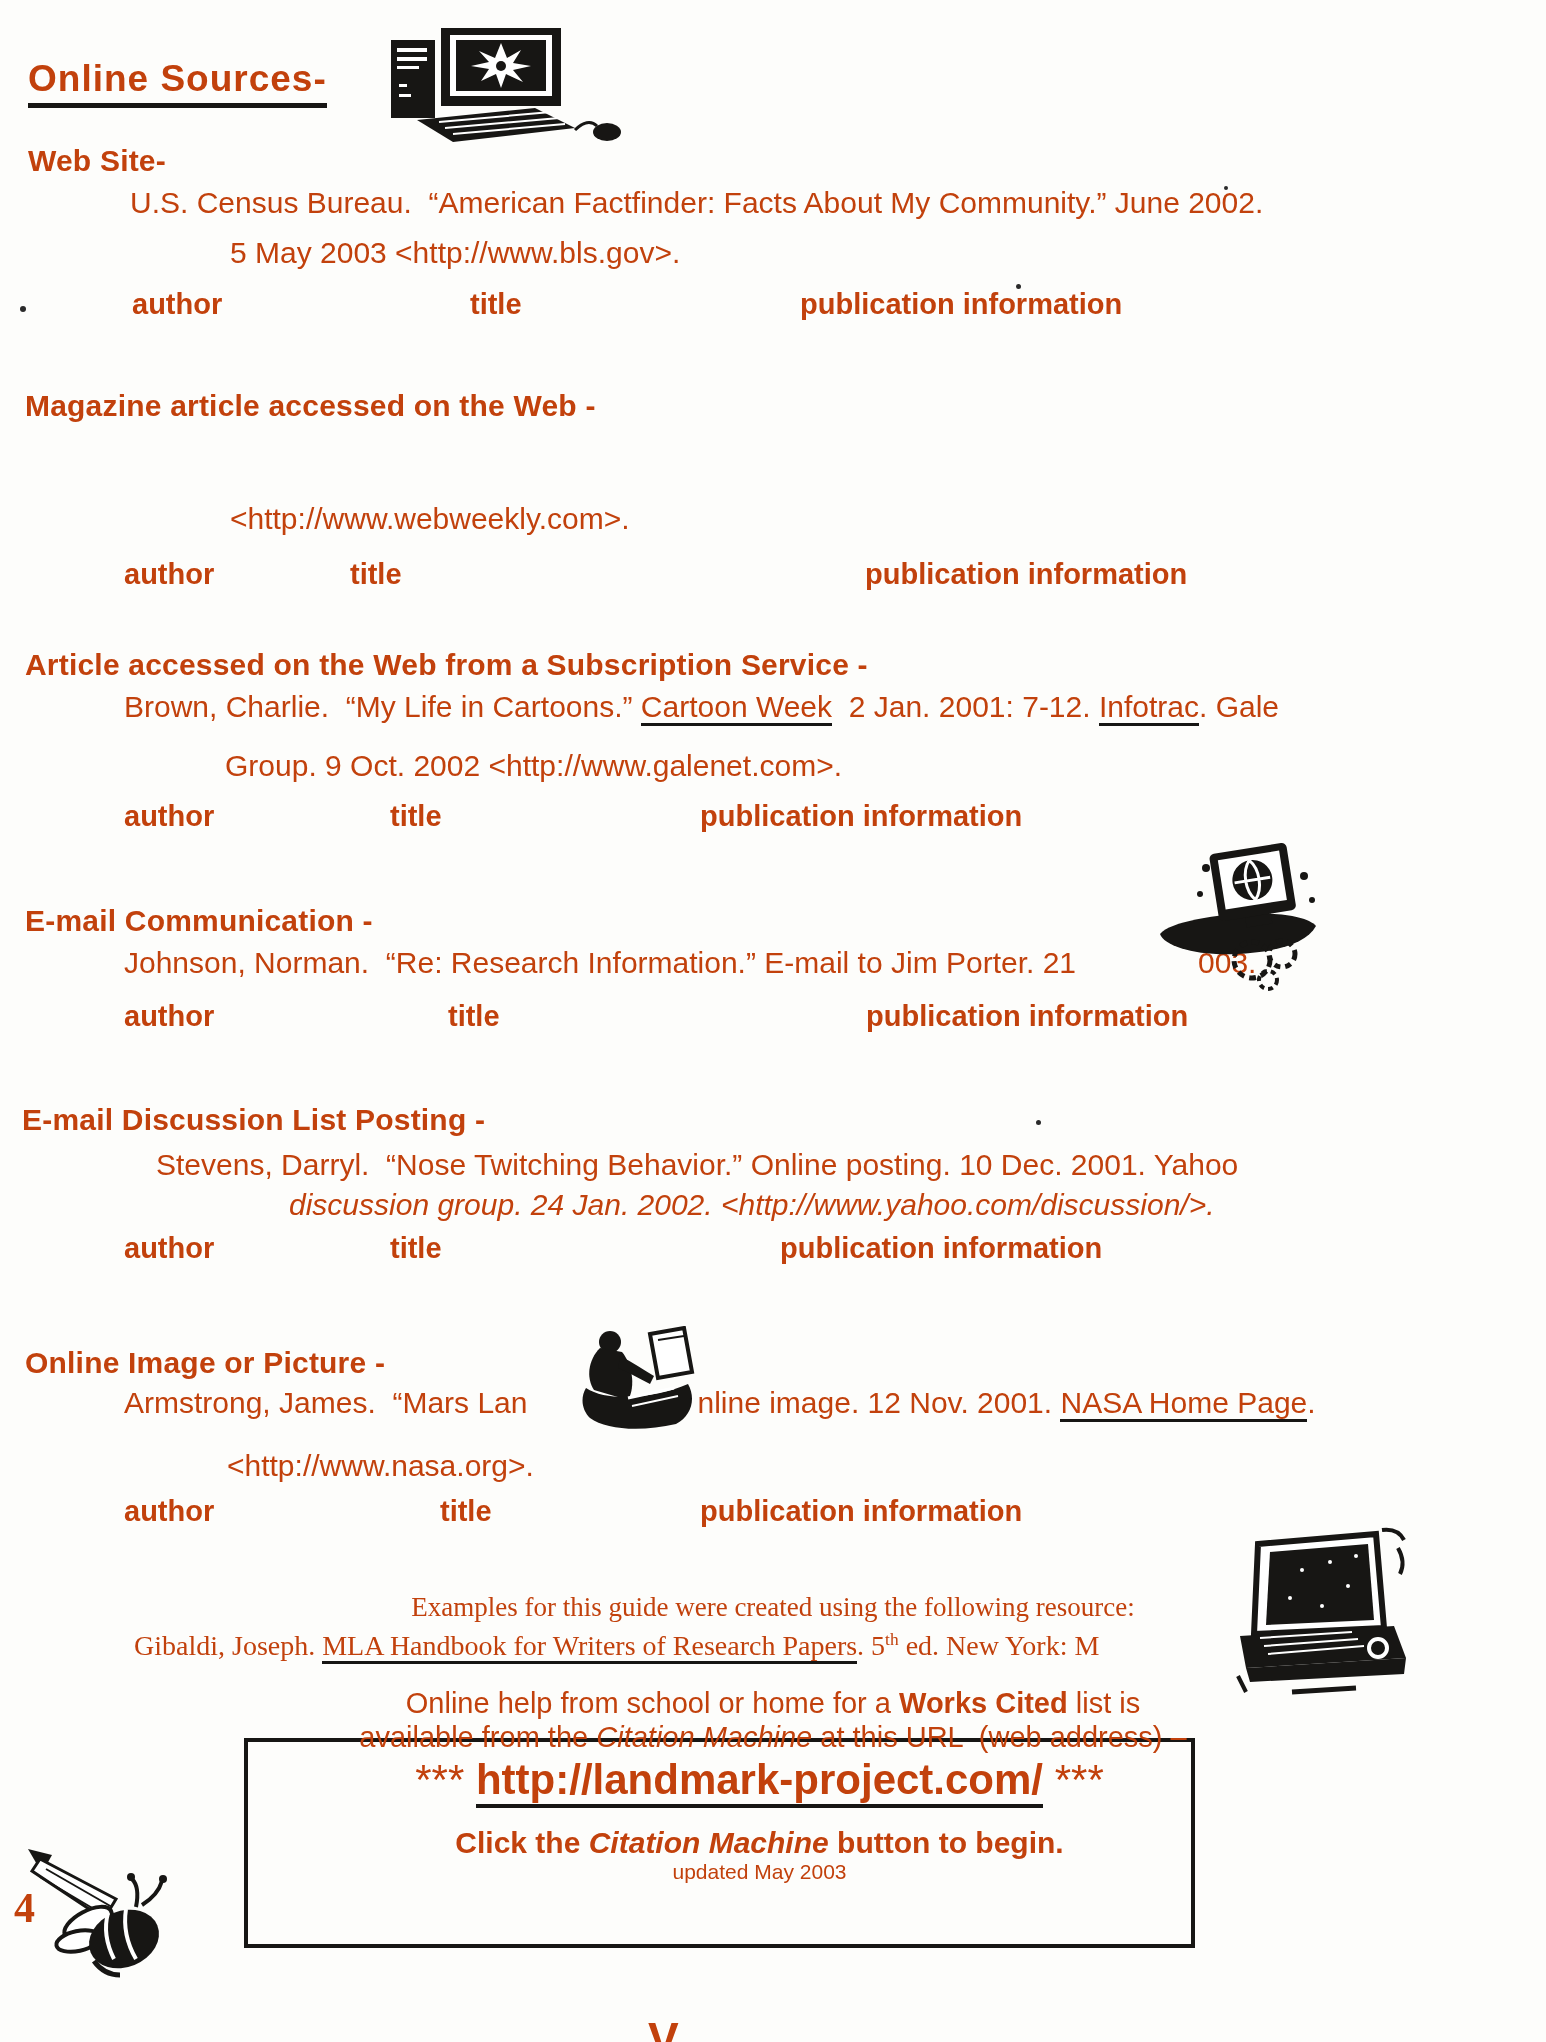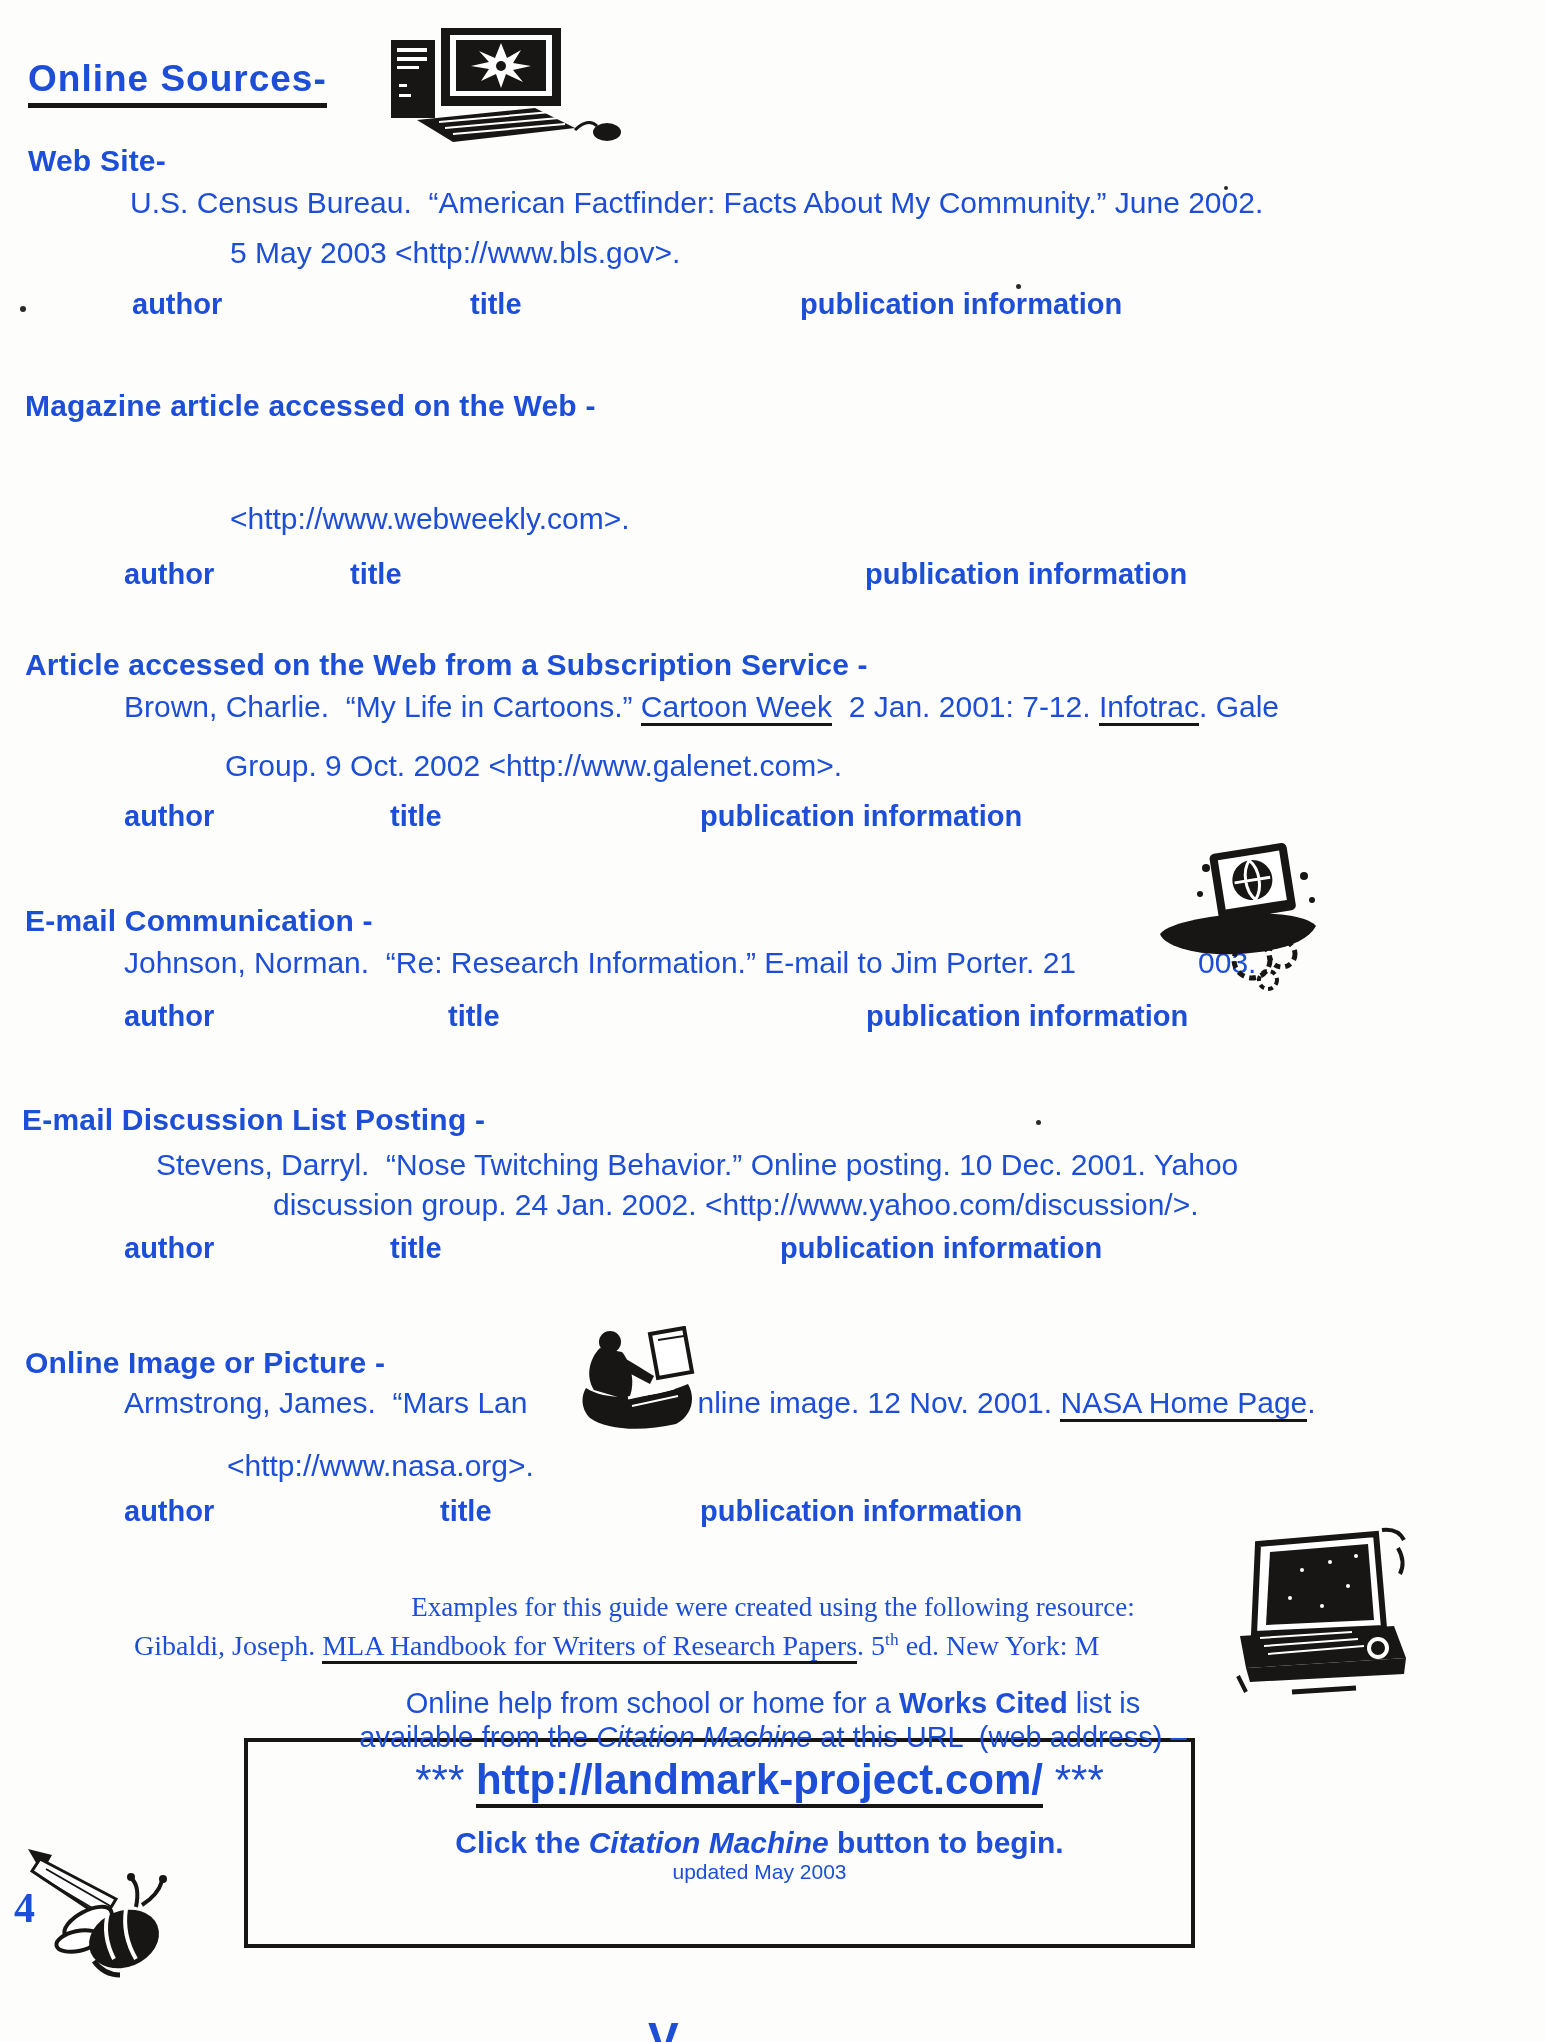--- a/index.html
+++ b/index.html
@@ -1,21 +1,21 @@
 <!DOCTYPE html>
 <html><head>
 <meta charset="utf-8">
 <style>
   * { margin:0; padding:0; box-sizing:border-box; }
   html,body { background:#ffffff; }
   .page {
     position:relative; width:1546px; height:2042px;
     background:#fdfdfb; overflow:hidden;
     font-family:"Liberation Sans", sans-serif;
-    color:#1d4ed8;
+    color:#c2410c;
   }
   .abs { position:absolute; white-space:pre; }
   .main-title {
     font-size:37px; font-weight:bold; letter-spacing:1px;
     border-bottom:5px solid #171614; padding-bottom:3px;
   }
   .h  { font-size:30px; font-weight:bold; letter-spacing:0.2px; }
   .cite { font-size:30px; line-height:34px; }
   .labels { position:absolute; left:0; width:100%; height:36px; }
   .lab { position:absolute; font-size:29px; font-weight:bold; white-space:pre; }
@@ -116,21 +116,21 @@
     <circle cx="126" cy="112" r="13" fill="none" stroke="#171614" stroke-width="5" stroke-dasharray="6 5"></circle>
     <circle cx="112" cy="138" r="9" fill="none" stroke="#171614" stroke-width="4" stroke-dasharray="5 4"></circle>
     <circle cx="50" cy="26" r="4" fill="#171614"></circle>
     <circle cx="148" cy="34" r="4" fill="#171614"></circle>
     <circle cx="156" cy="58" r="3" fill="#171614"></circle>
     <circle cx="44" cy="52" r="3" fill="#171614"></circle>
   </svg>
 
   <div class="abs h" style="left:22px; top:1103px;">E-mail Discussion List Posting -</div>
   <div class="abs cite" style="left:124px; top:1148px;margin-left:32px;">Stevens, Darryl.  “Nose Twitching Behavior.” Online posting. 10 Dec. 2001. Yahoo</div>
-  <div class="abs cite" style="left:273px; top:1188px;">discussion group. 24 Jan. 2002. &lt;http://www.yahoo.com/discussion/&gt;.</div>
+  <div class="abs cite" style="left:289px; top:1188px;font-style:italic;">discussion group. 24 Jan. 2002. &lt;http://www.yahoo.com/discussion/&gt;.</div>
   <div class="labels" style="top:1232px;">
     <span class="lab" style="left:124px;">author</span>
     <span class="lab" style="left:390px;">title</span>
     <span class="lab" style="left:780px;">publication information</span>
   </div>
 
   <div class="abs h" style="left:25px; top:1346px;">Online Image or Picture -</div>
   <div class="abs cite" style="left:124px; top:1386px;"><span>Armstrong, James.  “Mars Lan</span><span class="gap-image"></span><span>nline image. 12 Nov. 2001. </span><span class="u">NASA Home Page</span><span>.</span></div>
   <div class="abs cite" style="left:227px; top:1449px;">&lt;http://www.nasa.org&gt;.</div>
   <div class="labels" style="top:1495px;">

